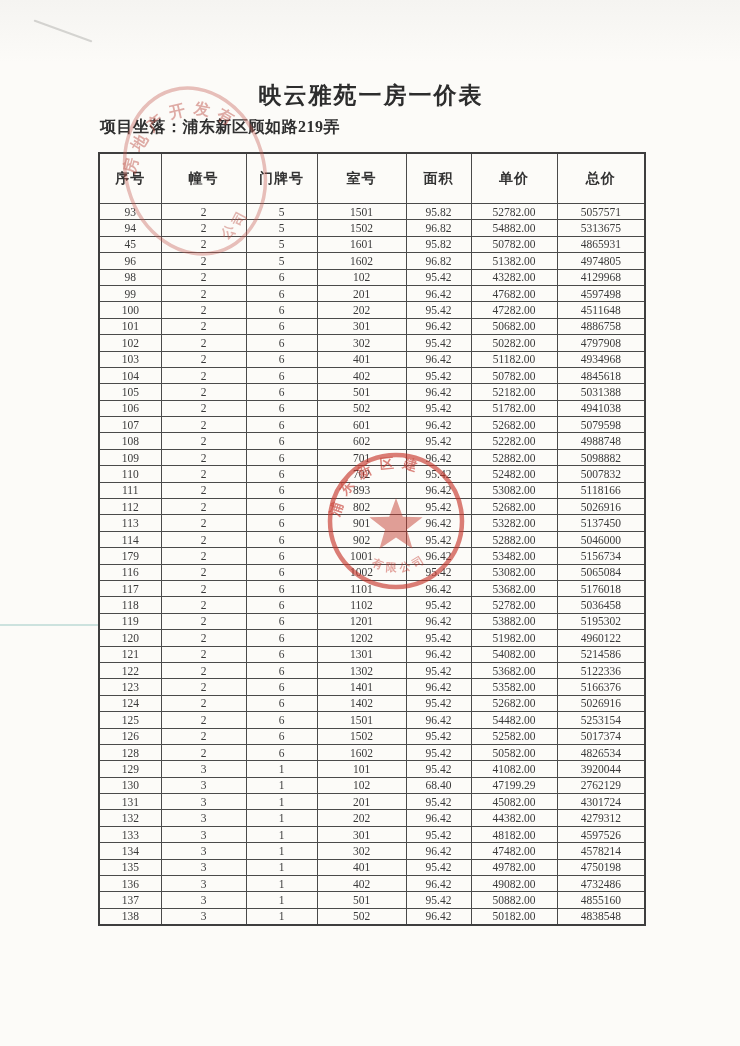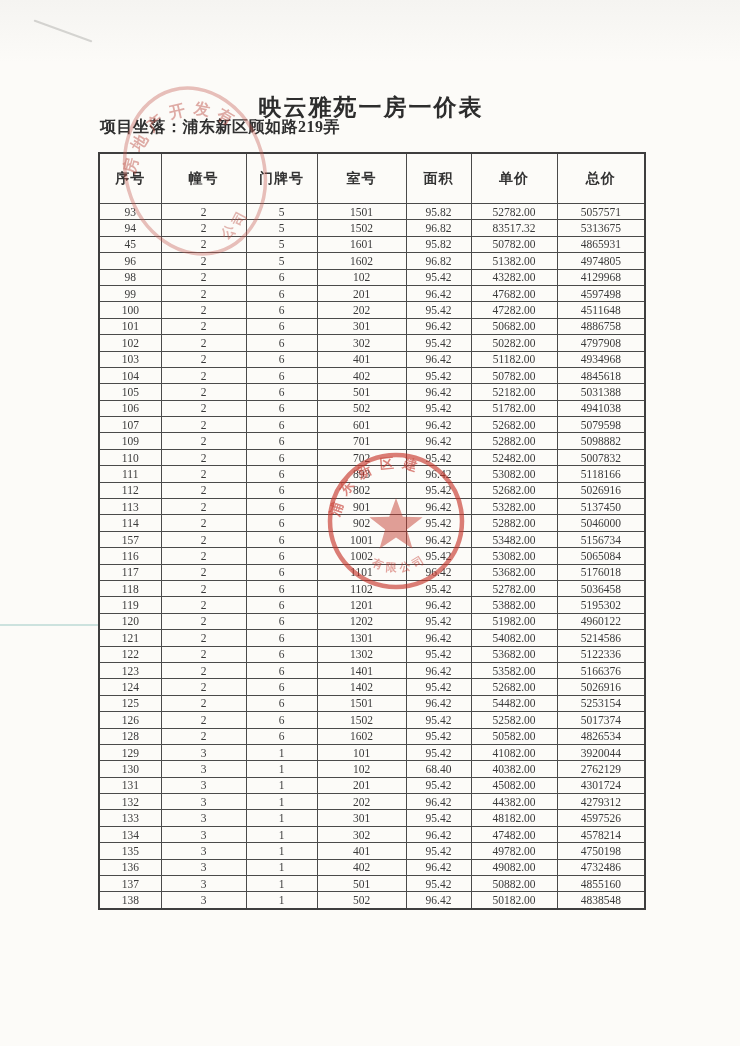--- a/index.html
+++ b/index.html
@@ -19,21 +19,21 @@
   .scratch{
     position:absolute;left:32px;top:30px;width:62px;height:2px;
     background:rgba(120,118,115,0.28);
     transform:rotate(20deg);border-radius:2px;
   }
   .fold-line{
     position:absolute;left:0;top:624px;width:98px;height:2px;
     background:rgba(146,196,190,0.45);
   }
   .doc-title{
-    position:absolute;left:98px;top:92px;width:546px;
+    position:absolute;left:98px;top:80px;width:546px;
     text-align:center;
     font-size:23px;font-weight:bold;letter-spacing:2px;
     color:#2d2d2d;
   }
   .project-location{
     position:absolute;left:100px;top:117px;
     font-size:16px;font-weight:bold;color:#2f2f2f;
     letter-spacing:0.5px;
   }
   
@@ -107,21 +107,21 @@
       <td>95.82</td>
       <td>52782.00</td>
       <td>5057571</td>
     </tr>
           <tr>
       <td>94</td>
       <td>2</td>
       <td>5</td>
       <td>1502</td>
       <td>96.82</td>
-      <td>83517.32</td>
+      <td>54882.00</td>
       <td>5313675</td>
     </tr>
           <tr>
       <td>45</td>
       <td>2</td>
       <td>5</td>
       <td>1601</td>
       <td>95.82</td>
       <td>50782.00</td>
       <td>4865931</td>
@@ -219,20 +219,29 @@
           <tr>
       <td>107</td>
       <td>2</td>
       <td>6</td>
       <td>601</td>
       <td>96.42</td>
       <td>52682.00</td>
       <td>5079598</td>
     </tr>
           <tr>
+      <td>108</td>
+      <td>2</td>
+      <td>6</td>
+      <td>602</td>
+      <td>95.42</td>
+      <td>52282.00</td>
+      <td>4988748</td>
+    </tr>
+          <tr>
       <td>109</td>
       <td>2</td>
       <td>6</td>
       <td>701</td>
       <td>96.42</td>
       <td>52882.00</td>
       <td>5098882</td>
     </tr>
           <tr>
       <td>110</td>
@@ -273,21 +282,21 @@
           <tr>
       <td>114</td>
       <td>2</td>
       <td>6</td>
       <td>902</td>
       <td>95.42</td>
       <td>52882.00</td>
       <td>5046000</td>
     </tr>
           <tr>
-      <td>157</td>
+      <td>179</td>
       <td>2</td>
       <td>6</td>
       <td>1001</td>
       <td>96.42</td>
       <td>53482.00</td>
       <td>5156734</td>
     </tr>
           <tr>
       <td>116</td>
       <td>2</td>
@@ -404,21 +413,21 @@
       <td>95.42</td>
       <td>41082.00</td>
       <td>3920044</td>
     </tr>
           <tr>
       <td>130</td>
       <td>3</td>
       <td>1</td>
       <td>102</td>
       <td>68.40</td>
-      <td>40382.00</td>
+      <td>47199.29</td>
       <td>2762129</td>
     </tr>
           <tr>
       <td>131</td>
       <td>3</td>
       <td>1</td>
       <td>201</td>
       <td>95.42</td>
       <td>45082.00</td>
       <td>4301724</td>

